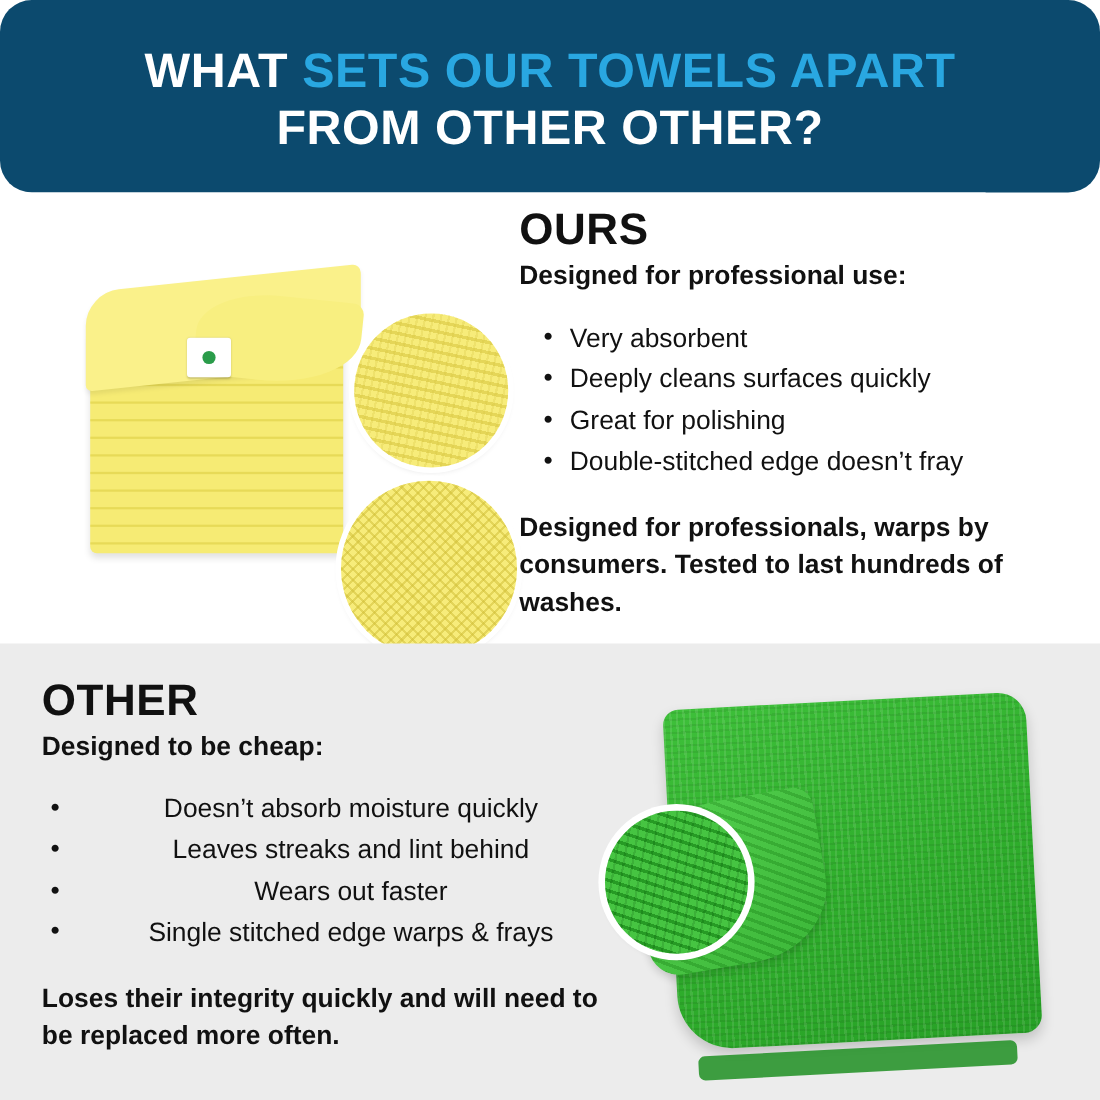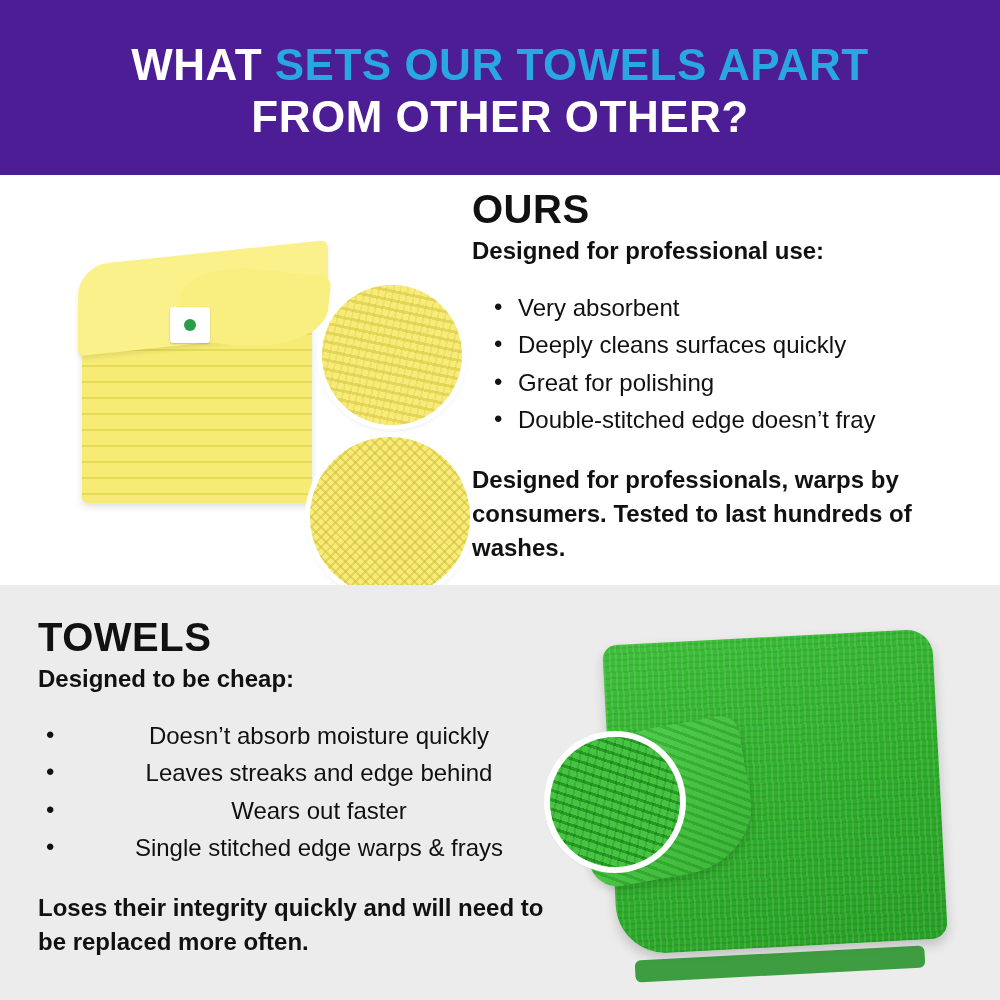--- a/index.html
+++ b/index.html
@@ -7,24 +7,25 @@
     width: 1000px; height: 1000px;
     font-family: "Liberation Sans", sans-serif;
     background: #ffffff;
     overflow: hidden;
   }
   .page { position: relative; width: 1000px; height: 1000px; }
 
   
   .header {
     position: absolute; left: 0; top: 0; width: 1000px; height: 175px;
-    background: #4c1d95;
+    background: #0c4a6e;
     display: flex; flex-direction: column;
     align-items: center; justify-content: center;
     padding-top: 6px;
+    border-radius: 29px;
   }
   .header-line {
     font-weight: bold;
     font-size: 44px;
     letter-spacing: 0.5px;
     line-height: 1.16;
     text-align: center;
     white-space: nowrap;
   }
   .hl-white { color: #ffffff; }
@@ -245,25 +246,25 @@
         <li>Great for polishing</li>
         <li>Double-stitched edge doesn’t fray</li>
       </ul>
       <div class="closing">Designed for professionals, warps by consumers. Tested to last hundreds of washes.</div>
     </div>
   </div>
 
   <div class="theirs-section">
 
     <div class="theirs-text">
-      <div class="section-title">TOWELS</div>
+      <div class="section-title">OTHER</div>
       <div class="section-sub">Designed to be cheap:</div>
       <ul class="bullets">
         <li>Doesn’t absorb moisture quickly</li>
-        <li>Leaves streaks and edge behind</li>
+        <li>Leaves streaks and lint behind</li>
         <li>Wears out faster</li>
         <li>Single stitched edge warps &amp; frays</li>
       </ul>
       <div class="closing">Loses their integrity quickly and will need to be replaced more often.</div>
     </div>
 
     <div class="theirs-image">
       <div class="green-wrap">
         <div class="green-body"></div>
         <div class="green-hem"></div>

